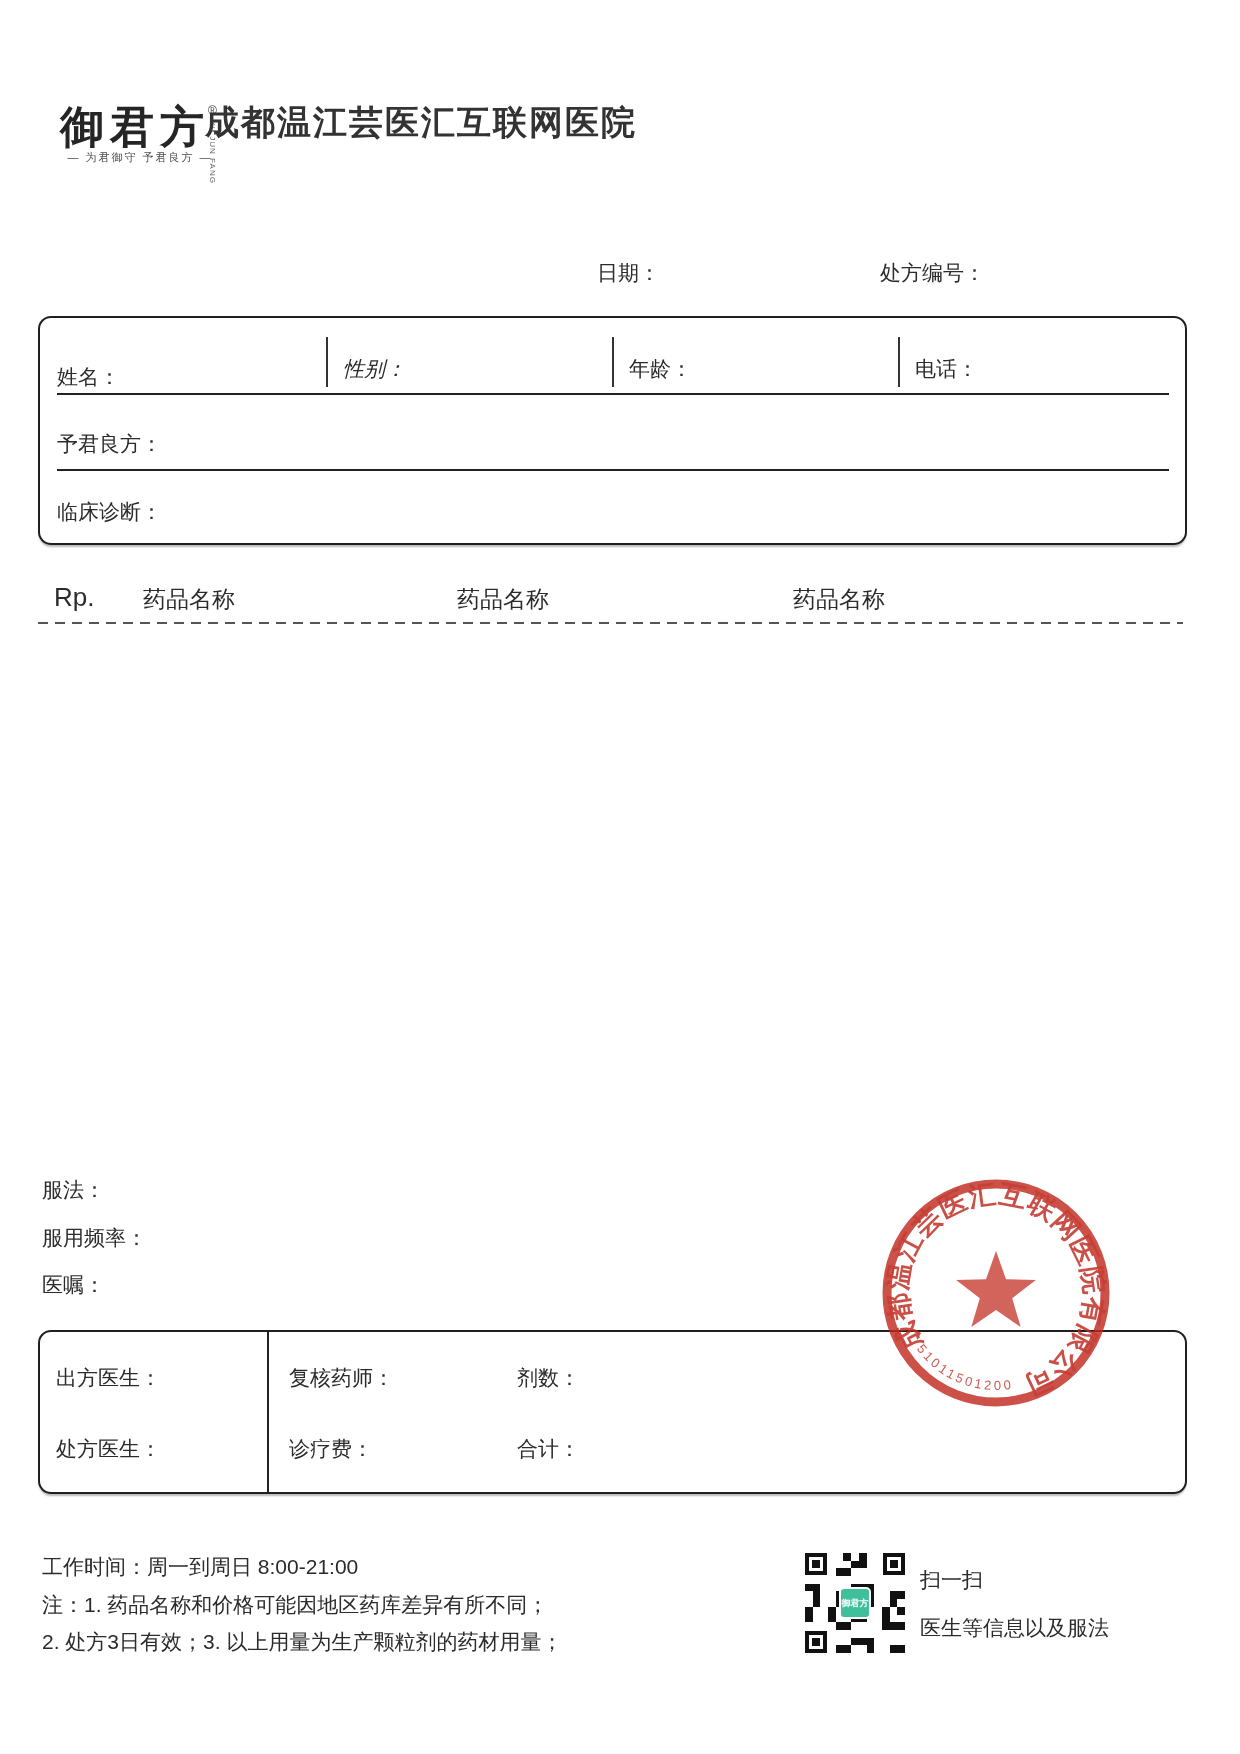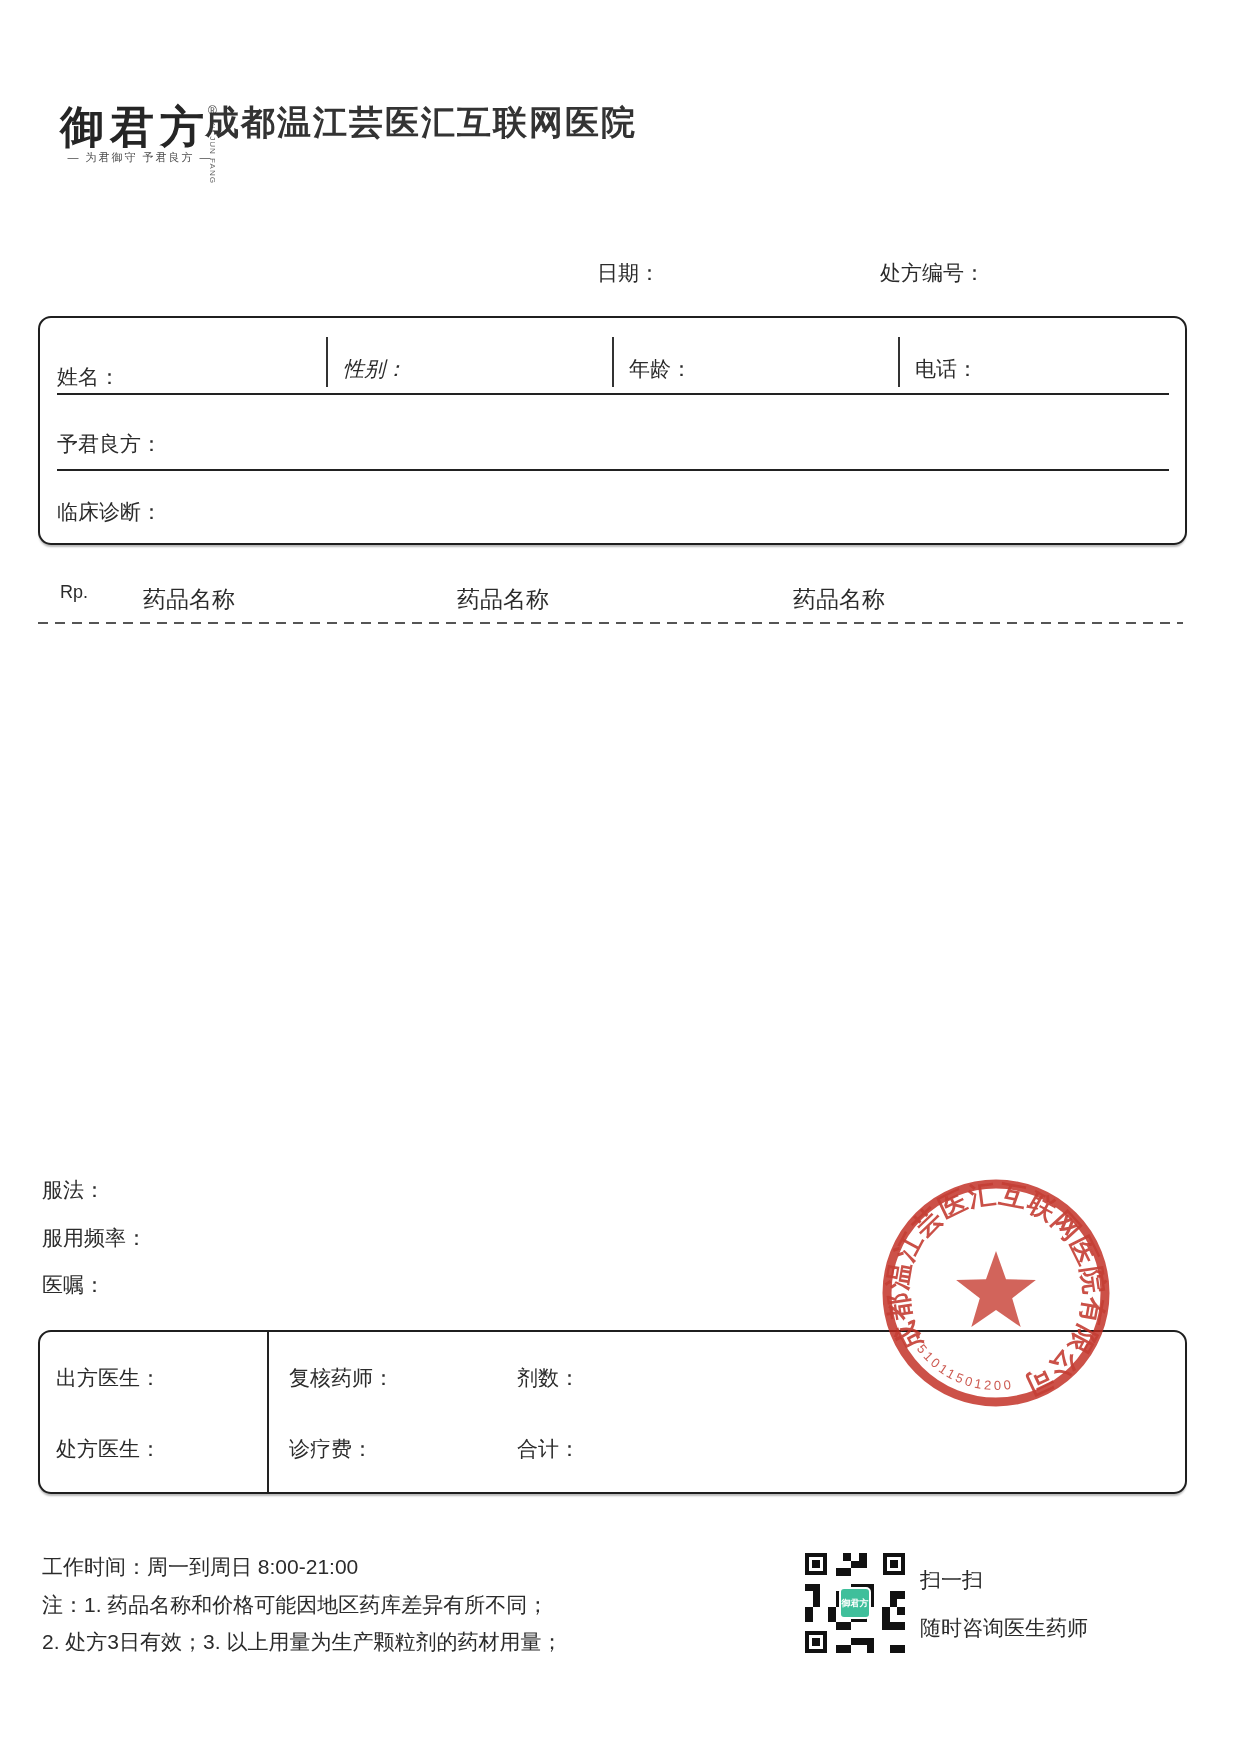--- a/index.html
+++ b/index.html
@@ -71,21 +71,21 @@
     <div class="vsep" style="left:572px;top:19px;height:50px;"></div>
     <div class="vsep" style="left:858px;top:19px;height:50px;"></div>
 
     <div class="hdiv" style="top:75px;"></div>
     <div class="hdiv" style="top:151px;"></div>
 
     <span class="abs body-text" style="left:17px;top:112px;">予君良方：</span>
     <span class="abs body-text" style="left:17px;top:180px;">临床诊断：</span>
   </div>
 
-  <span class="abs" style="left:60px;top:582px;font-size:18px;">Rp.</span>
+  <span class="abs" style="left:54px;top:582px;font-size:26px;">Rp.</span>
   <span class="abs" style="left:143px;top:584px;font-size:23px;">药品名称</span>
   <span class="abs" style="left:457px;top:584px;font-size:23px;">药品名称</span>
   <span class="abs" style="left:793px;top:584px;font-size:23px;">药品名称</span>
 
   <div class="dashed" style="left:38px;top:622px;width:1145px;"></div>
 
   <div class="abs body-text" style="left:42px;top:1176px;">服法：</div>
   <div class="abs body-text" style="left:42px;top:1224px;">服用频率：</div>
   <div class="abs body-text" style="left:42px;top:1271px;">医嘱：</div>
 
@@ -166,15 +166,15 @@
         <div style="position:absolute;left:61.53846153846154px;top:92.3076923076923px;width:7.6923076923076925px;height:7.6923076923076925px;background:#111"></div>
         <div style="position:absolute;left:84.61538461538461px;top:92.3076923076923px;width:7.6923076923076925px;height:7.6923076923076925px;background:#111"></div>
         <div style="position:absolute;left:92.3076923076923px;top:92.3076923076923px;width:7.6923076923076925px;height:7.6923076923076925px;background:#111"></div>
       </div>
     <div class="finder" style="left:0;top:0;"></div>
     <div class="finder" style="right:0;top:0;"></div>
     <div class="finder" style="left:0;bottom:0;"></div>
     <div class="qr-logo" style="background: rgb(63, 191, 155);">御君方</div>
   </div>
   <div class="abs body-text" style="left:920px;top:1566px;">扫一扫</div>
-  <div class="abs body-text" style="left:920px;top:1614px;">随时咨询医生药师</div>
+  <div class="abs body-text" style="left:920px;top:1614px;">医生等信息以及服法</div>
 
 </div>
 
 </body></html>

